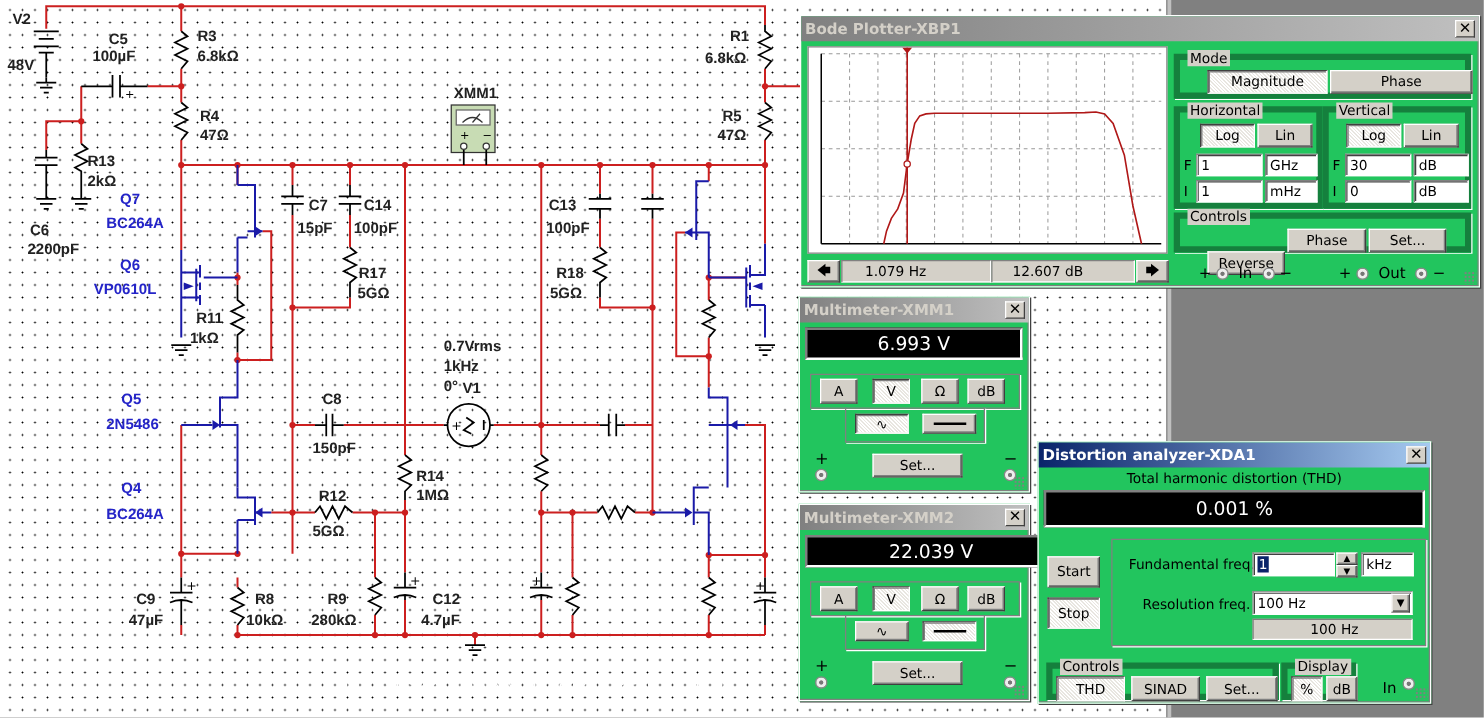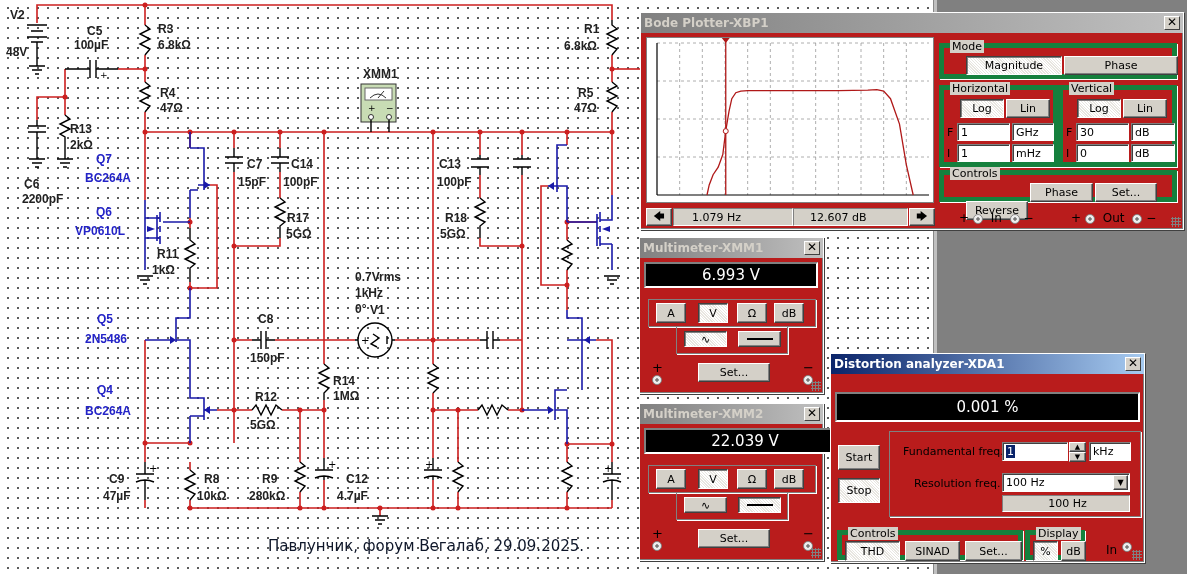--- a/index.html
+++ b/index.html
@@ -7,24 +7,24 @@
   #canvas { position: absolute; left: 0; top: 0; width: 933px; height: 574px; background-color: #fff;
     background-image: radial-gradient(circle, #000 0.6px, transparent 0.9px); background-size: 10px 10px; background-position: 3px 3px; }
   #rightcol { position: absolute; left: 933px; top: 0; width: 4px; height: 574px; background: #c0c0c0; border-left: 1px solid #888; }
   #schem { position: absolute; left: 0; top: 0; }
   .wire { stroke: #cc1f1f; stroke-width: 1.6; fill: none; }
   .comp { stroke: #000; stroke-width: 1.4; fill: none; }
   .trans { stroke: #1a1aa8; stroke-width: 1.6; fill: none; }
   .dot { fill: #cc1f1f; }
   .lbl { font-family: "Liberation Sans", sans-serif; font-weight: bold; font-size: 12px; fill: #222; }
   .tlbl { font-family: "Liberation Sans", sans-serif; font-weight: bold; font-size: 12px; fill: #2424c8; }
-  .credit { position: absolute; left: 268px; top: 537px; color: #0f172a; font-family: "DejaVu Sans", sans-serif; font-size: 15px; }
+  .credit { position: absolute; left: 268px; top: 537px; color: #ffffff; font-family: "DejaVu Sans", sans-serif; font-size: 15px; }
 
   
-  .win { position: absolute; background: #b91c1c; border: 1px solid #fff; box-shadow: 1px 1px 0 #404040, inset -1px -1px 0 #808080; }
+  .win { position: absolute; background: #22c55e; border: 1px solid #fff; box-shadow: 1px 1px 0 #404040, inset -1px -1px 0 #808080; }
   .titlebar { height: 20px; display: flex; align-items: center; justify-content: space-between; padding: 0 3px; color: #fff; font-weight: bold; font-size: 12px; font-family: "DejaVu Sans", sans-serif; }
   .titlebar.inactive { background: linear-gradient(90deg, #808080, #c0c0c0); color: #d4d0c8; }
   .titlebar.active { background: linear-gradient(90deg, #0a246a, #a6caf0); }
   .xbtn { width: 16px; height: 14px; background: #d4d0c8; border: 1px solid; border-color: #fff #404040 #404040 #fff; color: #000; font-size: 12px; line-height: 11px; text-align: center; font-weight: bold; }
   .btn { background: #d4d0c8; border: 1px solid; border-color: #fff #404040 #404040 #fff; box-shadow: inset -1px -1px 0 #808080; text-align: center; font-size: 11px; display: flex; align-items: center; justify-content: center; cursor: default; }
   .btn.pressed { border-color: #404040 #fff #fff #404040; box-shadow: inset 1px 1px 0 #808080; background-color: #e8e6e0; background-image: repeating-linear-gradient(45deg, #fff 0 1px, transparent 1px 2px); }
   .field { background: #fff; border: 1px solid; border-color: #808080 #fff #fff #808080; box-shadow: inset 1px 1px 0 #404040; padding-left: 3px; font-size: 11px; display: flex; align-items: center; }
   .group { position: absolute; border: 5px solid #15803d; box-shadow: 1px 1px 0 #fff; }
   .group > .gtitle { position: absolute; top: -8px; left: 6px; background: #d4d0c8; padding: 0 2px; font-size: 11px; }
   .display { background: #000; color: #fff; font-family: "DejaVu Sans", sans-serif; text-align: center; border: 2px solid; border-color: #808080 #fff #fff #808080; display: flex; align-items: center; justify-content: center; }
@@ -482,20 +482,21 @@
   <span class="abs" style="left:163px;top:122px;font-size:13px;">−</span>
   <span class="abs term" style="left:163px;top:137px;"></span>
   <div class="grip"></div>
 </div>
 
 <div class="win" style="left:830px;top:353px;width:315px;height:210px;">
   <div class="titlebar active">
     <span>Distortion analyzer-XDA1</span>
     <span class="xbtn">✕</span>
   </div>
+  <div class="abs" style="left:0;top:22px;width:313px;text-align:center;font-size:11px;">Total harmonic distortion (THD)</div>
   <div class="abs display" style="left:4px;top:38px;width:305px;height:30px;font-size:15px;">0.001 %</div>
   <div class="abs btn" style="left:7px;top:91px;width:42px;height:25px;">Start</div>
   <div class="abs btn pressed" style="left:7px;top:124px;width:42px;height:25px;">Stop</div>
   <div class="abs" style="left:58px;top:77px;width:252px;height:86px;border:1px solid #808080;box-shadow:1px 1px 0 #fff;"></div>
   <div class="abs" style="left:72px;top:91px;font-size:11px;">Fundamental freq.</div>
   <div class="abs field" style="left:171px;top:88px;width:66px;height:19px;">
       <span style="background:#0a246a;color:#fff;padding:0 1px;">1</span>
     </div>
   <div class="abs btn" style="left:238px;top:88px;width:17px;height:10px;font-size:7px;">
       <span>▲</span>

